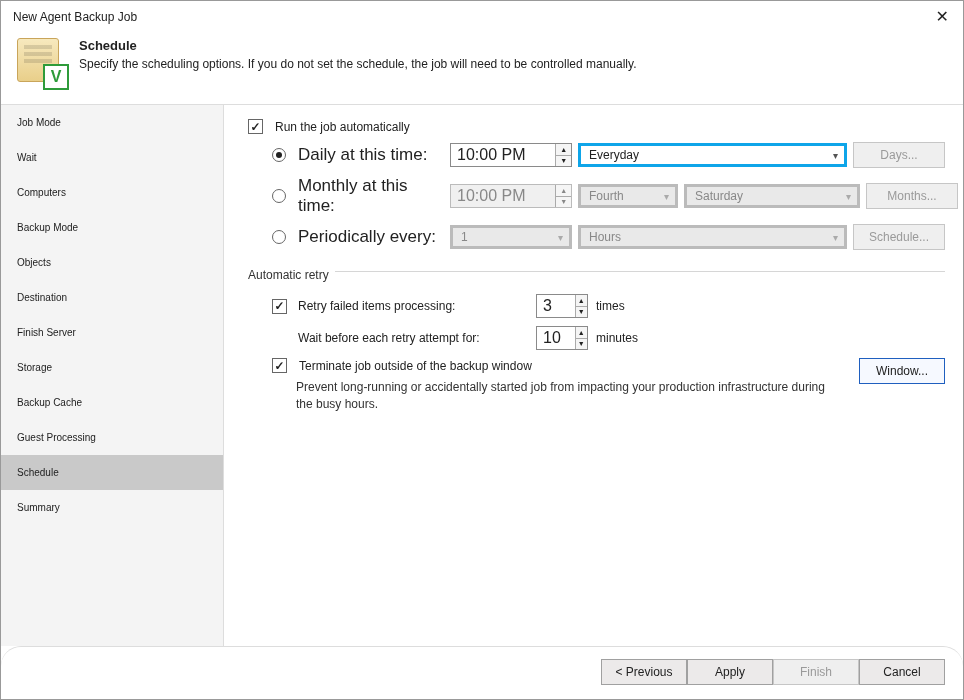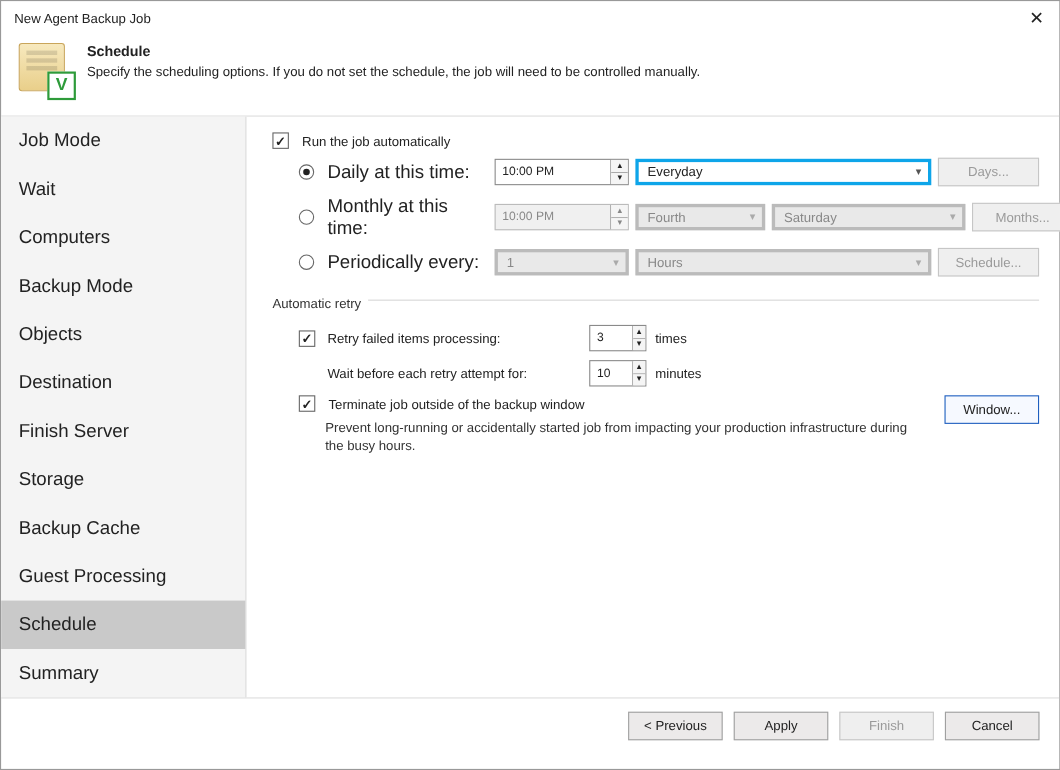--- a/index.html
+++ b/index.html
@@ -64,21 +64,21 @@
 }
 .sidebar {
   width: 223px;
   background: #f4f4f4;
   border-right: 1px solid #ddd;
   display: flex;
   flex-direction: column;
 }
 .sidebar-item {
   padding: 12px 16px;
-  font-size: 17px;
+  font-size: 10px;
   cursor: default;
 }
 .sidebar-item.active {
   background: #c9c9c9;
 }
 .main {
   flex: 1;
   padding: 14px 18px 10px 24px;
   overflow: auto;
 }
@@ -113,21 +113,21 @@
 }
 .opt-row .label { font-size: 17px; }
 .spinbox {
   display: flex;
   height: 24px;
   border: 1px solid #8a8a8a;
   background: #fff;
 }
 .spinbox.disabled { background: #f0f0f0; color: #888; border-color: #bbb; }
 .spinbox input {
-  border: none; outline: none; width: 100%; padding: 0 6px; font-size: 11px;
+  border: none; outline: none; width: 100%; padding: 0 6px; font-size: 16px;
   background: transparent; color: inherit;
 }
 .spinbox .arrows { width: 18px; border-left: 1px solid #aaa; display: flex; flex-direction: column; }
 .spinbox .arrows div { flex: 1; display: flex; align-items: center; justify-content: center; font-size: 7px; background: #f5f5f5; }
 .spinbox .arrows div:first-child { border-bottom: 1px solid #aaa; }
 .combo {
   height: 24px;
   border: 3px solid #0ea5e9;
   background: #fff;
   display: flex; align-items: center;
@@ -163,24 +163,24 @@
 .bw-row {
   display: flex;
   align-items: flex-start;
   margin-left: 24px;
   gap: 8px;
 }
 .bw-text { flex: 1; }
 .bw-desc { color: #333; margin-top: 6px; margin-left: 24px; max-width: 540px; line-height: 1.45; }
 .footer {
   border-top: 1px solid #ddd;
-  padding: 12px 18px 26px;
+  padding: 12px 18px 14px;
   display: flex;
   justify-content: flex-end;
-  gap: 10px;
+  border-radius: 20px;
 }
 .combo-pair { display: flex; gap: 6px; }
 </style>
 </head>
 <body>
 
 <div class="titlebar">
   <span class="title">New Agent Backup Job</span>
   <span class="close-x">✕</span>
 </div>
@@ -240,21 +240,21 @@
         <span class="radio"></span>
         <span class="label">Monthly at this time:</span>
         <div class="spinbox disabled">
           <input disabled="" value="10:00 PM" style="">
           <div class="arrows">
               <div>▲</div>
               <div>▼</div>
             </div>
         </div>
         <div class="combo-pair">
-          <div class="combo disabled" style="width:118px">
+          <div class="combo disabled" style="width:100px">
             <span>Fourth</span>
             <span class="chev">▾</span>
           </div>
           <div class="combo disabled" style="flex:1; width:176px">
             <span>Saturday</span>
             <span class="chev">▾</span>
           </div>
         </div>
         <div class="btn disabled">Months...</div>
       </div>

